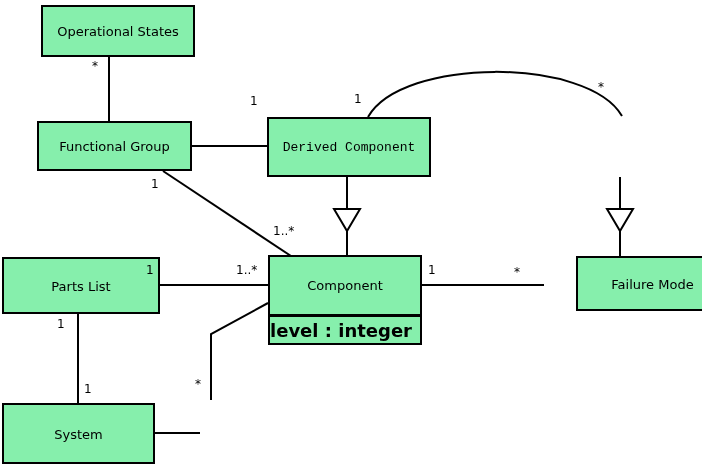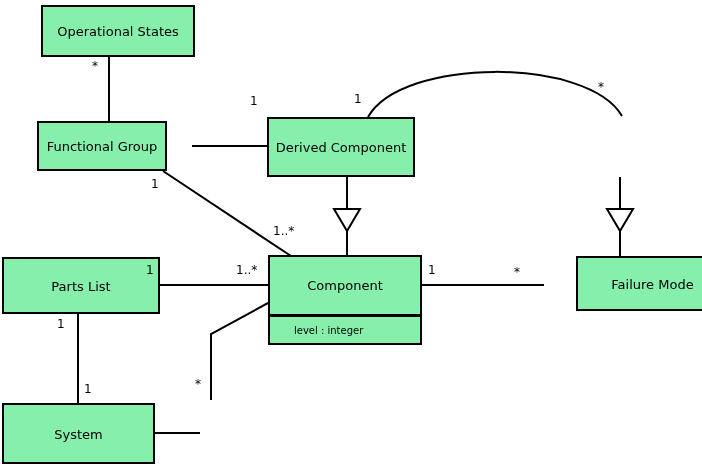--- a/index.html
+++ b/index.html
@@ -46,24 +46,25 @@
     font-size: 13px;
     color: #000000;
     border-bottom: 3px solid #000000;
     box-sizing: border-box;
   }
   .uml-compartment-attrs {
     position: absolute;
     left: 0; right: 0; top: 60px; bottom: 0;
     display: flex;
     align-items: center;
-    padding-left: 24px;
+    padding-left: 0;
     box-sizing: border-box;
-    font-size: 10px;
+    font-size: 18px;
     color: #000000;
+    font-weight: bold;
   }
   .mult {
     position: absolute;
     font-size: 12px;
     color: #000000;
     white-space: nowrap;
     z-index: 7;
     line-height: 1;
   }
   svg.edges {
@@ -128,25 +129,25 @@
   </svg>
 
   <svg class="tri" style="left:605px; top:207px; width:30px; height:26px;" viewBox="0 0 30 26">
     <polygon points="2,2 28,2 15,24"></polygon>
   </svg>
 
   <div class="uml-box simple" style="left:41px; top:5px; width:154px; height:52px;">
     <div class="uml-name">Operational States</div>
   </div>
 
-  <div class="uml-box simple" style="left:37px; top:121px; width:130px; height:50px;">
+  <div class="uml-box simple" style="left:37px; top:121px; width:155px; height:50px;">
     <div class="uml-name">Functional Group</div>
   </div>
 
-  <div class="uml-box simple" style="left:267px; top:117px; width:148px; height:60px;">
+  <div class="uml-box simple" style="left:267px; top:117px; width:164px; height:60px;font-family:Liberation Mono, monospace;">
     <div class="uml-name">Derived Component</div>
   </div>
 
 
   <div class="uml-box simple" style="left:2px; top:257px; width:158px; height:57px;">
     <div class="uml-name">Parts List</div>
   </div>
 
   <div class="uml-box" style="left:268px; top:255px; width:154px; height:90px;">
     <div class="uml-compartment-name">Component</div>

